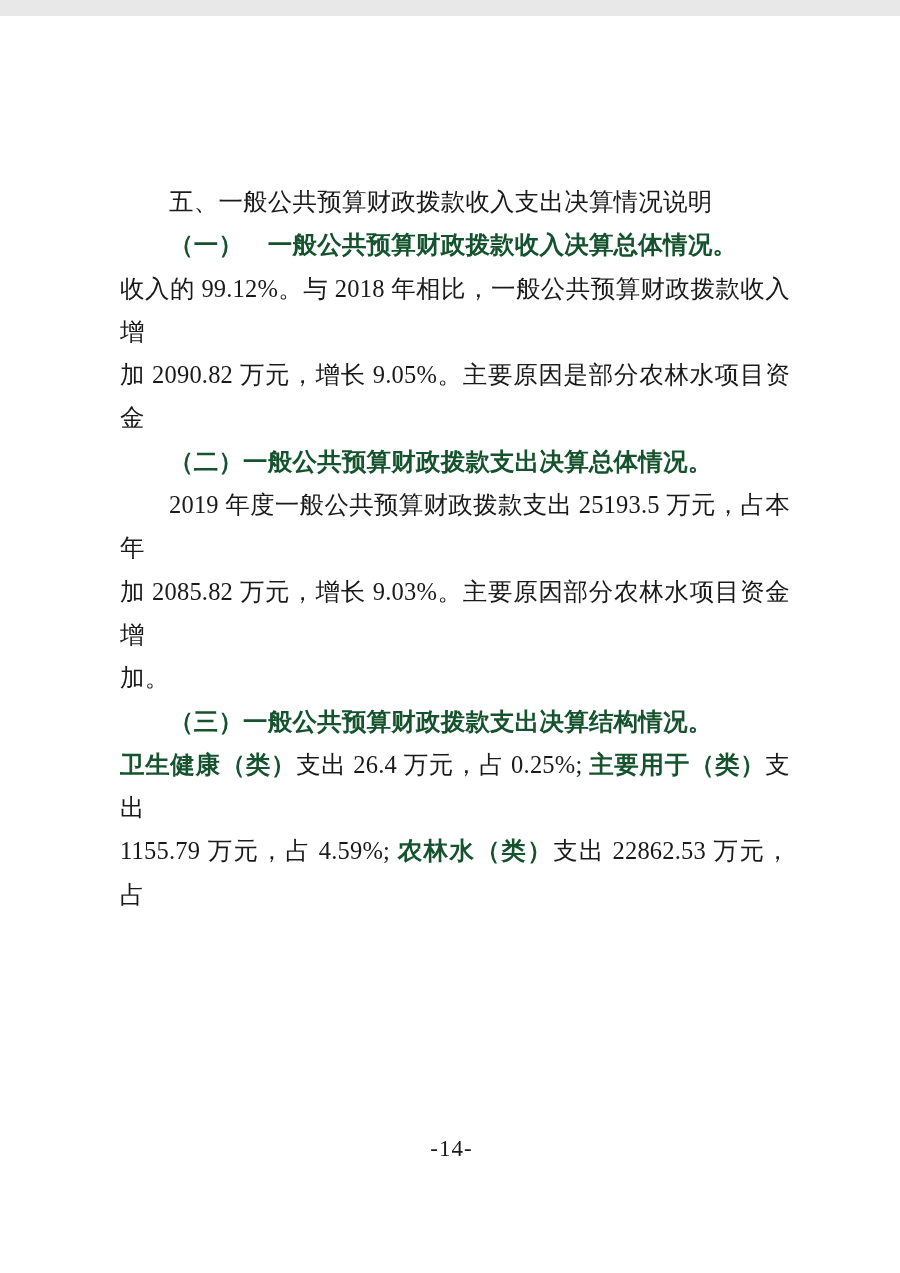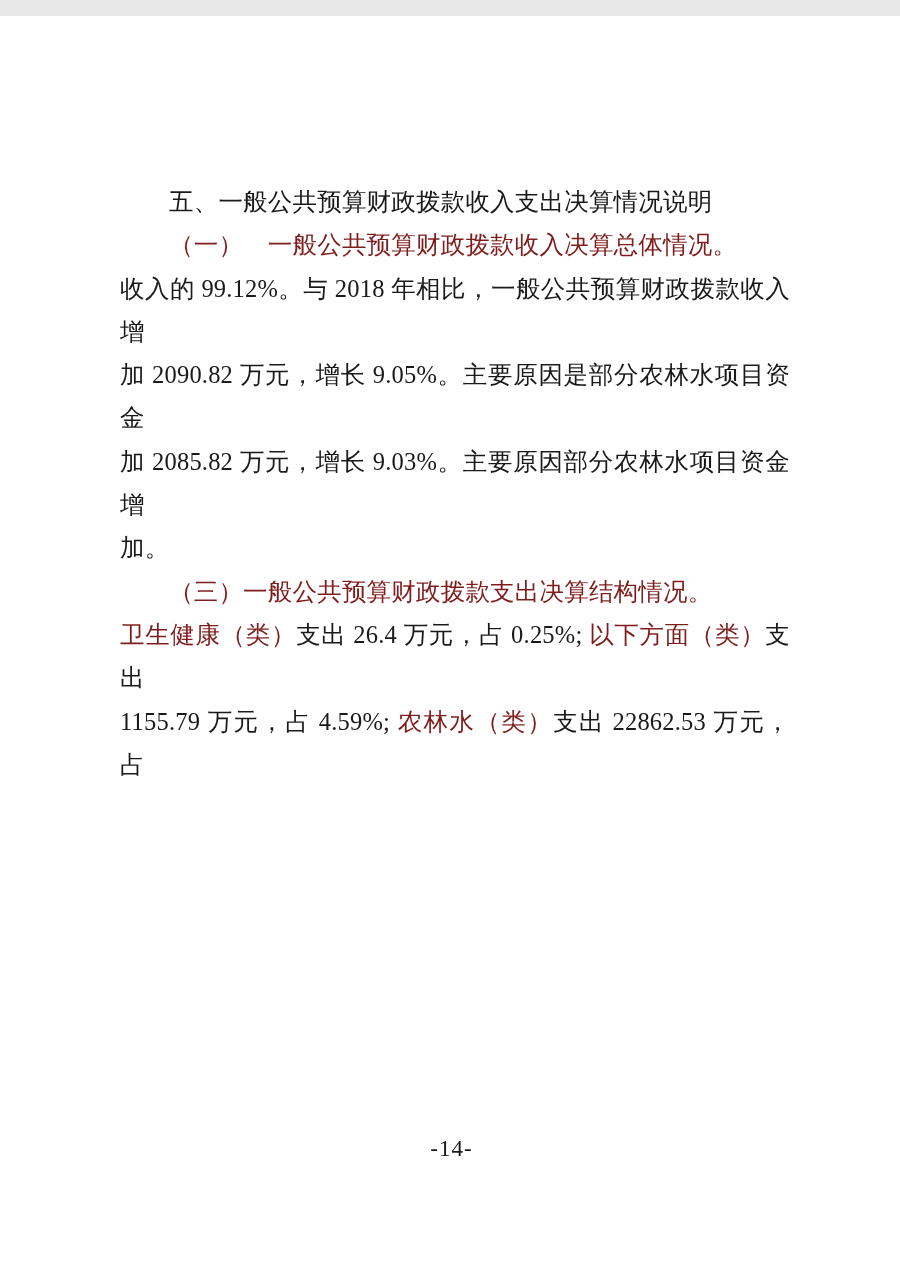--- a/index.html
+++ b/index.html
@@ -22,41 +22,43 @@
     font-size: 24.5px;
     line-height: 43.3px;
     letter-spacing: 0.2px;
   }
   .line { white-space: normal; }
   .line.indent { text-indent: 2em; }
   .line.fill {
     text-align: justify;
     text-align-last: justify;
   }
-  .line .seg-bold { font-weight: normal; color: #7f1d1d; }
+  .line .seg-bold { font-weight: bold; color: #14532d; }
   .page-number {
     position: absolute;
     left: 3px;
     right: 0;
     top: 1120px;
     text-align: center;
     font-size: 23px;
     letter-spacing: 1px;
     color: #1a1a1a;
   }
 </style>
 </head>
 <body>
 
 <div class="page">
   <div class="text-block">
       <div class="line indent"><span class="seg">五、一般公共预算财政拨款收入支出决算情况说明</span></div>
       <div class="line indent"><span class="seg-bold">（一）　一般公共预算财政拨款收入决算总体情况。</span></div>
       <div class="line fill"><span class="seg">收入的 99.12%。与 2018 年相比，一般公共预算财政拨款收入增</span></div>
       <div class="line fill"><span class="seg">加 2090.82 万元，增长 9.05%。主要原因是部分农林水项目资金</span></div>
+      <div class="line indent"><span class="seg-bold">（二）一般公共预算财政拨款支出决算总体情况。</span></div>
+      <div class="line indent fill"><span class="seg">2019 年度一般公共预算财政拨款支出 25193.5 万元，占本年</span></div>
       <div class="line fill"><span class="seg">加 2085.82 万元，增长 9.03%。主要原因部分农林水项目资金增</span></div>
       <div class="line"><span class="seg">加。</span></div>
       <div class="line indent"><span class="seg-bold">（三）一般公共预算财政拨款支出决算结构情况。</span></div>
-      <div class="line fill"><span class="seg-bold">卫生健康（类）</span><span class="seg">支出 26.4 万元，占 0.25%; </span><span class="seg-bold">以下方面（类）</span><span class="seg">支出</span></div>
+      <div class="line fill"><span class="seg-bold">卫生健康（类）</span><span class="seg">支出 26.4 万元，占 0.25%; </span><span class="seg-bold">主要用于（类）</span><span class="seg">支出</span></div>
       <div class="line fill"><span class="seg">1155.79 万元，占 4.59%; </span><span class="seg-bold">农林水（类）</span><span class="seg">支出 22862.53 万元，占</span></div>
     </div>
   <div class="page-number">-14-</div>
 </div>
 
 </body></html>

